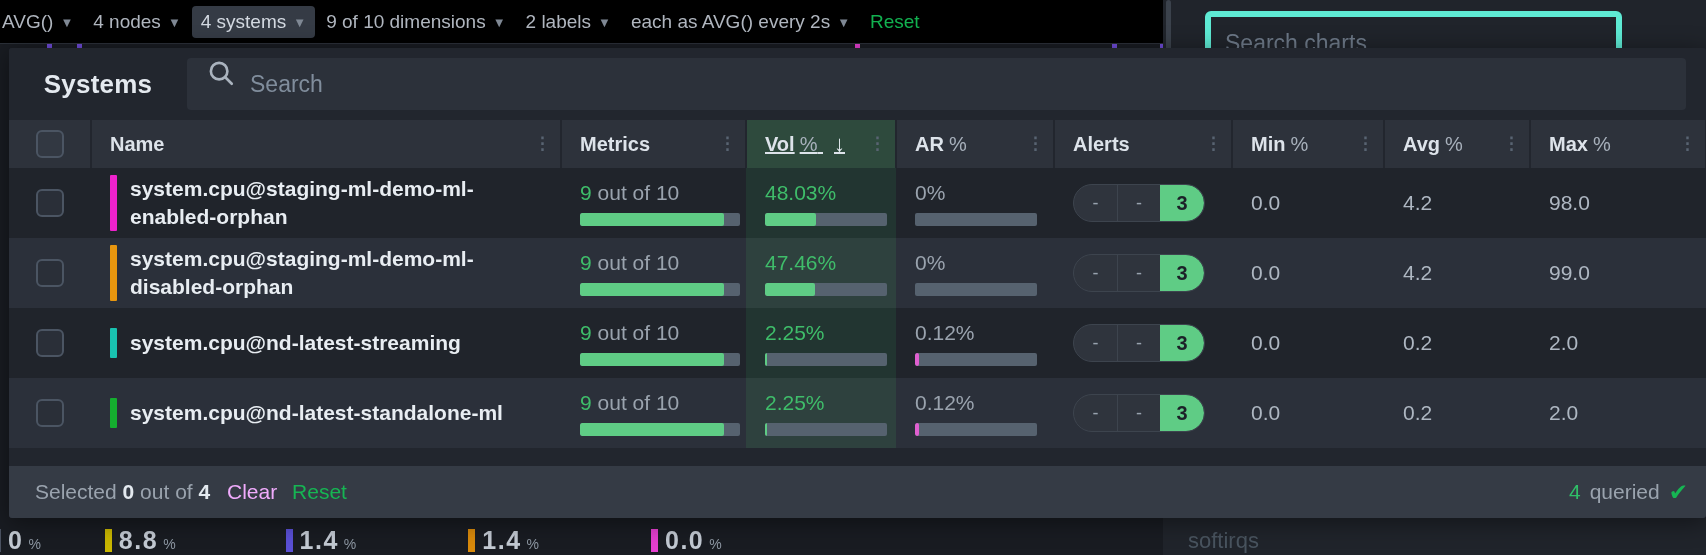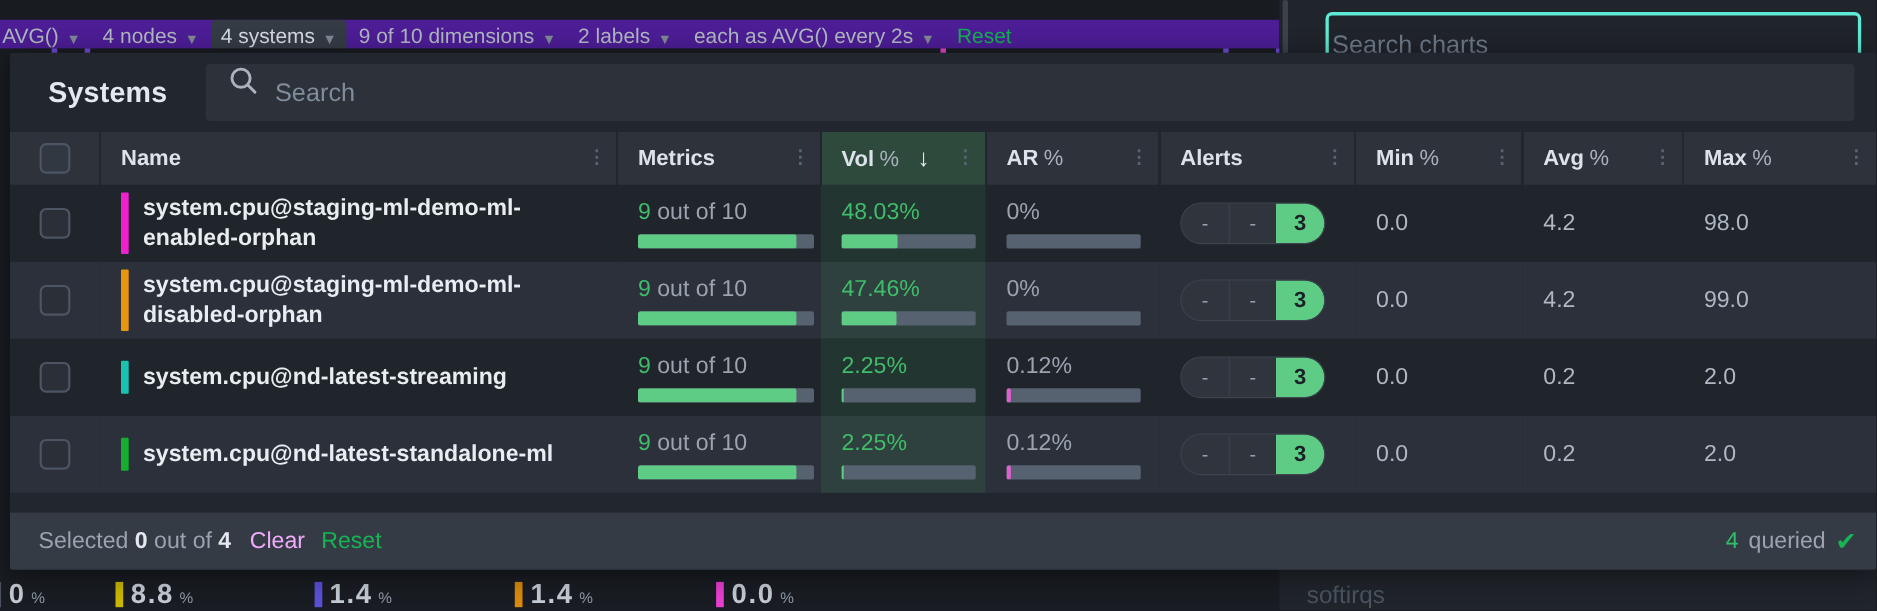--- a/index.html
+++ b/index.html
@@ -6,23 +6,23 @@
   html, body {
     width: 1706px; height: 555px;
     background: #181b20;
     font-family: "Liberation Sans", sans-serif;
     overflow: hidden;
   }
   .root { position: relative; width: 1706px; height: 555px; }
 
   
   .bg-toolbar {
-    position: absolute; left: 0; top: 18px; width: 1163px; height: 44px;
-    background: #4c1d95;
-    display: flex; align-items: flex-start;
+    position: absolute; left: 0; top: 0; width: 1163px; height: 44px;
+    background: #000000;
+    display: flex; align-items: center;
     border-bottom: 1px solid #2b3038;
   }
   .tb-item {
     display: flex; align-items: center; gap: 7px;
     padding: 5px 9px; margin-right: 2px;
     font-size: 19px; color: #b0b6bf; white-space: nowrap;
     border-radius: 4px;
   }
   .tb-item.first { padding-left: 2px; }
   .tb-item.active { background: #353b45; color: #d3d9e1; }
@@ -39,24 +39,24 @@
   
   .bg-right {
     position: absolute; left: 1163px; top: 0; width: 543px; height: 555px;
     background: #20242b;
   }
   .right-scroll {
     position: absolute; left: 1166px; top: 0; width: 5px; height: 50px;
     background: #3b424c; border-radius: 3px;
   }
   .search-charts {
-    position: absolute; left: 1205px; top: 11px; width: 487px; height: 56px;
-    border: 3px solid #5eead4; border-radius: 6px;
+    position: absolute; left: 1205px; top: 11px; width: 417px; height: 56px;
+    border: 6px solid #5eead4; border-radius: 6px;
     color: #6d7988; font-size: 23px;
-    padding: 13px 3px;
+    padding: 13px 14px;
   }
   .right-label {
     position: absolute; left: 1188px; top: 528px;
     color: #49545f; font-size: 22px;
   }
 
   
   .legend-strip {
     position: absolute; left: 0; top: 526px; width: 1163px; height: 29px;
     display: flex; align-items: center; overflow: hidden;
@@ -102,21 +102,21 @@
   table.grid { width: 100%; border-collapse: collapse; table-layout: fixed; }
   .grid thead th {
     background: #2d323b;
     height: 48px;
     font-size: 20px; font-weight: 700; color: #dde3ea;
     text-align: left; padding: 0 0 0 18px;
     border-right: 2px solid #22262e;
     position: relative; vertical-align: middle;
     white-space: nowrap;
   }
-  .grid thead th.sorted { background: #2e4a3d; }
+  .grid thead th.sorted { background: #2e4a3d; text-decoration: underline; }
   .grid thead th .pct { font-weight: 400; color: #a7b0bb; margin-left: 5px; }
   .grid thead th .sortarrow { color: #e6ecf2; font-size: 22px; margin-left: 11px; font-weight: 400; }
   .dots {
     position: absolute; right: 9px; top: 50%; transform: translateY(-50%);
     color: #5b6personal; 
   }
   .dots { color: #596472; font-size: 17px; line-height: .75; letter-spacing: 0; }
   th.cb-col, td.cb-col { width: 82px; padding-left: 0 !important; border-right: none; }
   .cbwrap { display: flex; justify-content: center; align-items: center; }
   .cbox {

